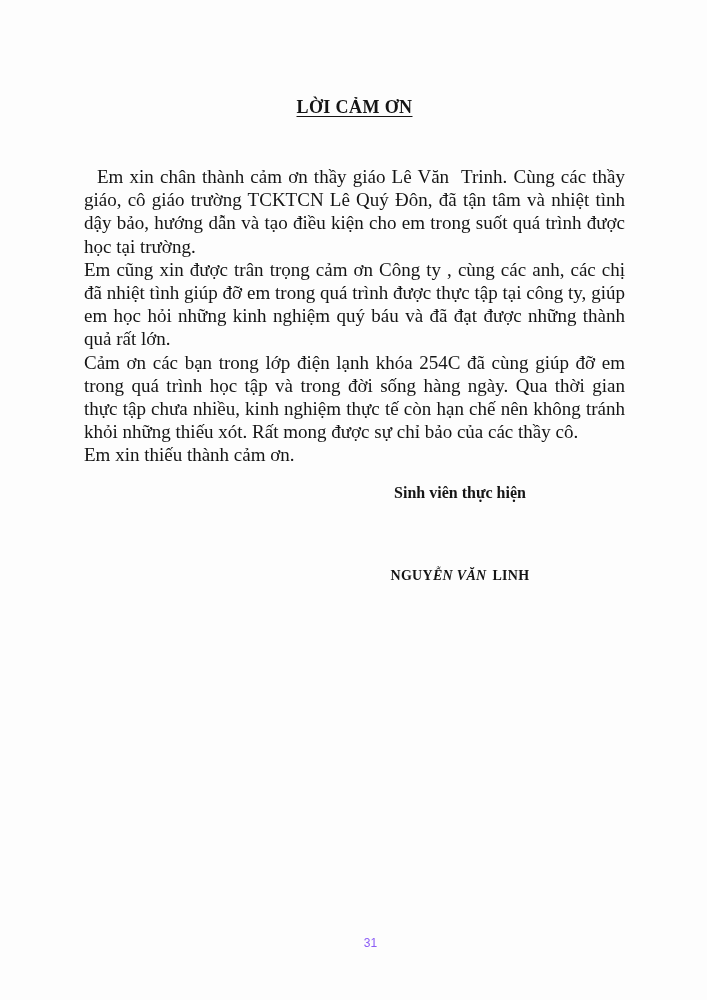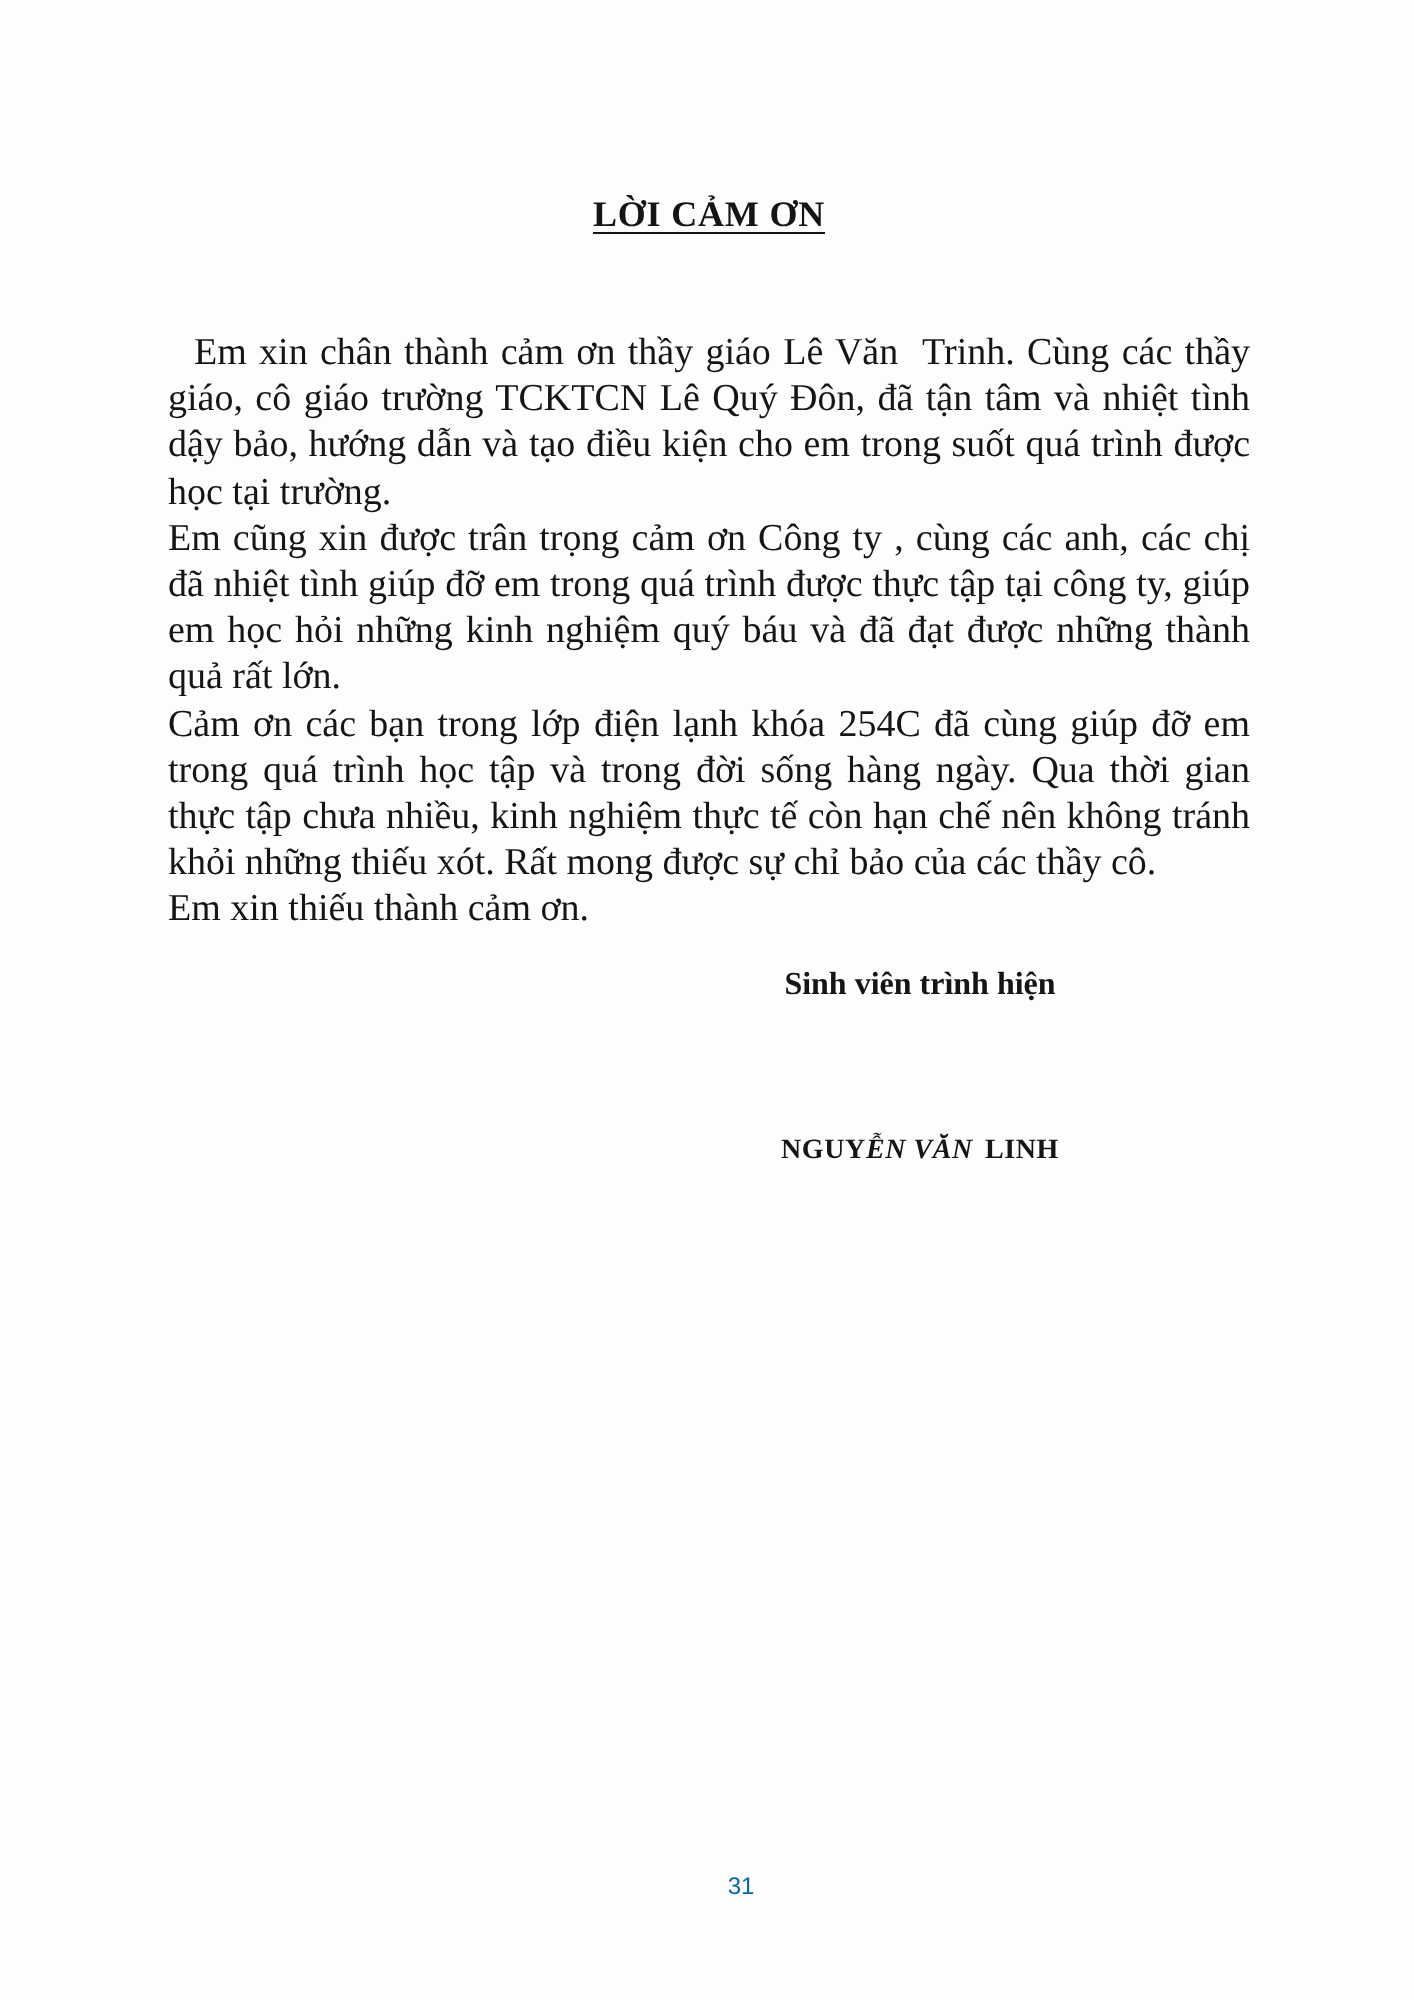--- a/index.html
+++ b/index.html
@@ -65,40 +65,40 @@
   .sig-name .italic-part { font-style: italic; }
   .sig-name .suffix-part { margin-left: 6px; }
   .page-footer {
     position: absolute;
     top: 936px;
     left: 100px;
     width: 541px;
     text-align: center;
     font-family: "Liberation Sans", "DejaVu Sans", sans-serif;
     font-size: 12px;
-    color: #0369a1;
+    color: #8b5cf6;
   }
 </style>
 </head>
 <body>
 
 <div class="page">
   <div class="content">
 
     <div class="doc-title">LỜI CẢM ƠN</div>
 
     <div class="body-text">
       <p class="p-indent">Em xin chân thành cảm ơn thầy giáo Lê Văn&nbsp; Trinh. Cùng các thầy giáo, cô giáo trường TCKTCN Lê Quý Đôn, đã tận tâm và nhiệt tình dậy bảo, hướng dẫn và tạo điều kiện cho em trong suốt quá trình được học tại trường.</p>
       <p>Em cũng xin được trân trọng cảm ơn Công ty , cùng các anh, các chị đã nhiệt tình giúp đỡ em trong quá trình được thực tập tại công ty, giúp em học hỏi những kinh nghiệm quý báu và đã đạt được những thành quả rất lớn.</p>
       <p>Cảm ơn các bạn trong lớp điện lạnh khóa 254C đã cùng giúp đỡ em trong quá trình học tập và trong đời sống hàng ngày. Qua thời gian thực tập chưa nhiều, kinh nghiệm thực tế còn hạn chế nên không tránh khỏi những thiếu xót. Rất mong được sự chỉ bảo của các thầy cô.</p>
       <p>Em xin thiếu thành cảm ơn.</p>
     </div>
 
     <div class="signature">
-      <div class="sig-role">Sinh viên trình hiện</div>
+      <div class="sig-role">Sinh viên thực hiện</div>
       <div class="sig-name">
         <span>NGUY</span><span class="italic-part">ỄN VĂN</span><span class="suffix-part">LINH</span>
       </div>
     </div>
 
   </div>
 
   <div class="page-footer">31</div>
 </div>
 

